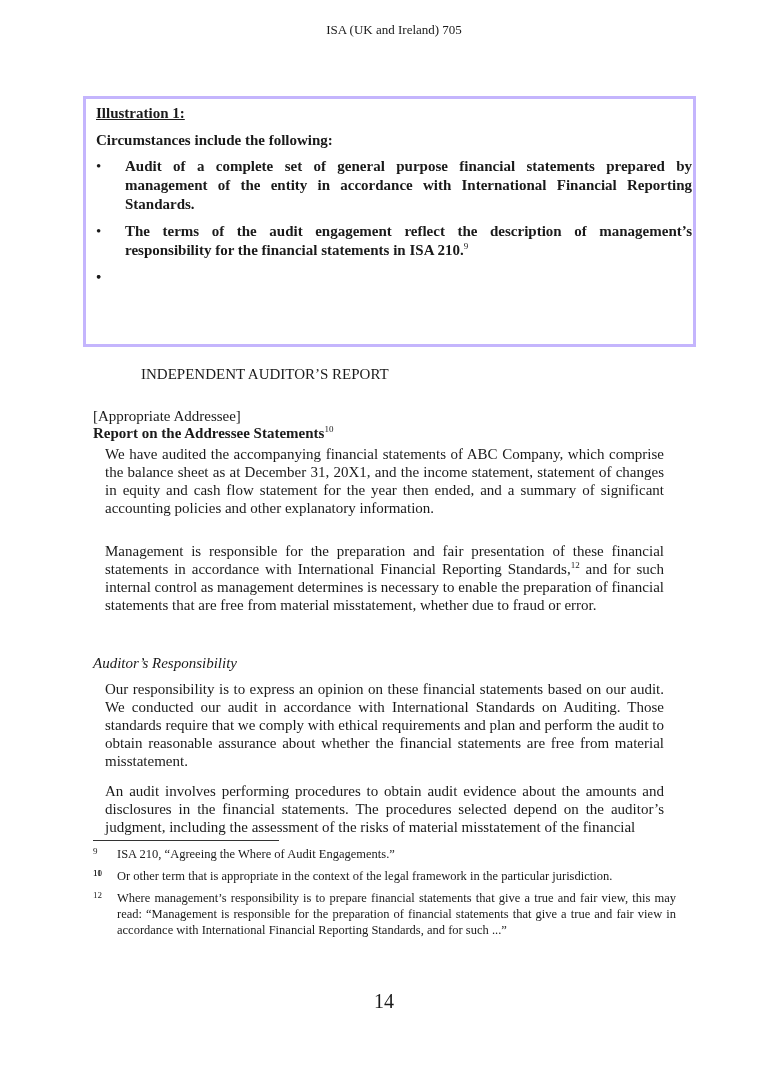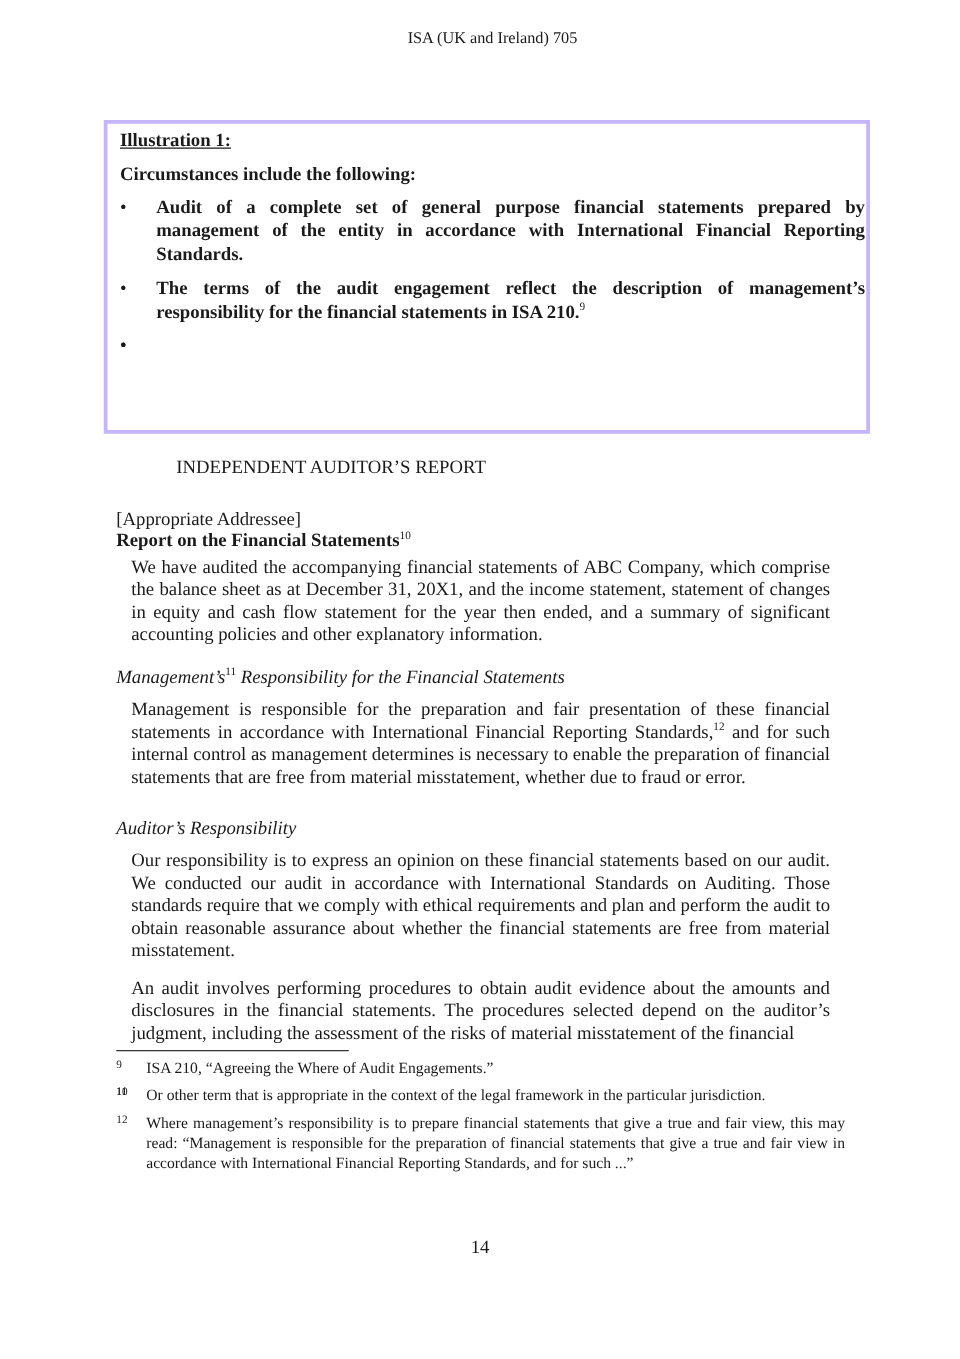--- a/index.html
+++ b/index.html
@@ -34,21 +34,21 @@
   .heading-bold { font-size: 15px; font-weight: bold; margin: 0; }
   .heading-italic { font-size: 15px; font-style: italic; margin: 0; }
   .plain { font-size: 15px; margin: 0; }
   .fn-rule { position: absolute; top: 840px; left: 93px; width: 186px; height: 1px; background: #333; }
   .footnotes { position: absolute; top: 846px; left: 93px; width: 583px; }
   .fn {
     position: relative; padding-left: 24px; font-size: 12.5px; line-height: 16px;
     text-align: justify; margin-bottom: 6px;
   }
   .fn-num { position: absolute; left: 0; top: -3px; font-size: 9px; }
-  .page-num { position: absolute; top: 990px; left: 0; width: 768px; text-align: center; font-size: 15px; }
+  .page-num { position: absolute; top: 990px; left: 0; width: 768px; text-align: center; font-size: 20px; }
 </style>
 </head>
 <body>
 
 <div class="page-header">ISA (UK and Ireland) 705</div>
 
 <div class="illus-box">
   <div class="illus-title">Illustration 1:</div>
   <div class="illus-sub">Circumstances include the following:</div>
   <ul class="bullet-list">
@@ -71,26 +71,25 @@
 
 <div class="body-block" style="top:366px;margin-left:48px;">
   <p class="plain">INDEPENDENT AUDITOR’S REPORT</p>
 </div>
 
 <div class="body-block" style="top:396px;margin-top:12px;">
   <p class="plain">[Appropriate Addressee]</p>
 </div>
 
 <div class="body-block" style="top:425px;">
-  <p class="heading-bold"><span>Report on the Financial Statements</span><sup>10</sup></p>
+  <p class="heading-bold"><span>Report on the Addressee Statements</span><sup>10</sup></p>
   <p class="p" style="margin-top:3px;">We have audited the accompanying financial statements of ABC Company, which comprise the balance sheet as at December 31, 20X1, and the income statement, statement of changes in equity and cash flow statement for the year then ended, and a summary of significant accounting policies and other explanatory information.</p>
 </div>
 
 <div class="body-block" style="top:534px;">
-  <p class="heading-italic"><span>Management’s</span><sup style="font-style:normal;">11</sup><span> Responsibility for the Financial Statements</span></p>
   <p class="p" style="margin-top:8px;"><span>Management is responsible for the preparation and fair presentation of these financial statements in accordance with International Financial Reporting Standards,</span><sup>12</sup><span> and for such internal control as management determines is necessary to enable the preparation of financial statements that are free from material misstatement, whether due to fraud or error.</span></p>
 </div>
 
 <div class="body-block" style="top:655px;">
   <p class="heading-italic">Auditor’s Responsibility</p>
   <p class="p" style="margin-top:8px;">Our responsibility is to express an opinion on these financial statements based on our audit. We conducted our audit in accordance with International Standards on Auditing. Those standards require that we comply with ethical requirements and plan and perform the audit to obtain reasonable assurance about whether the financial statements are free from material misstatement.</p>
   <p class="p" style="margin-top:8px;">An audit involves performing procedures to obtain audit evidence about the amounts and disclosures in the financial statements. The procedures selected depend on the auditor’s judgment, including the assessment of the risks of material misstatement of the financial</p>
 </div>
 
 <div class="fn-rule"></div>

